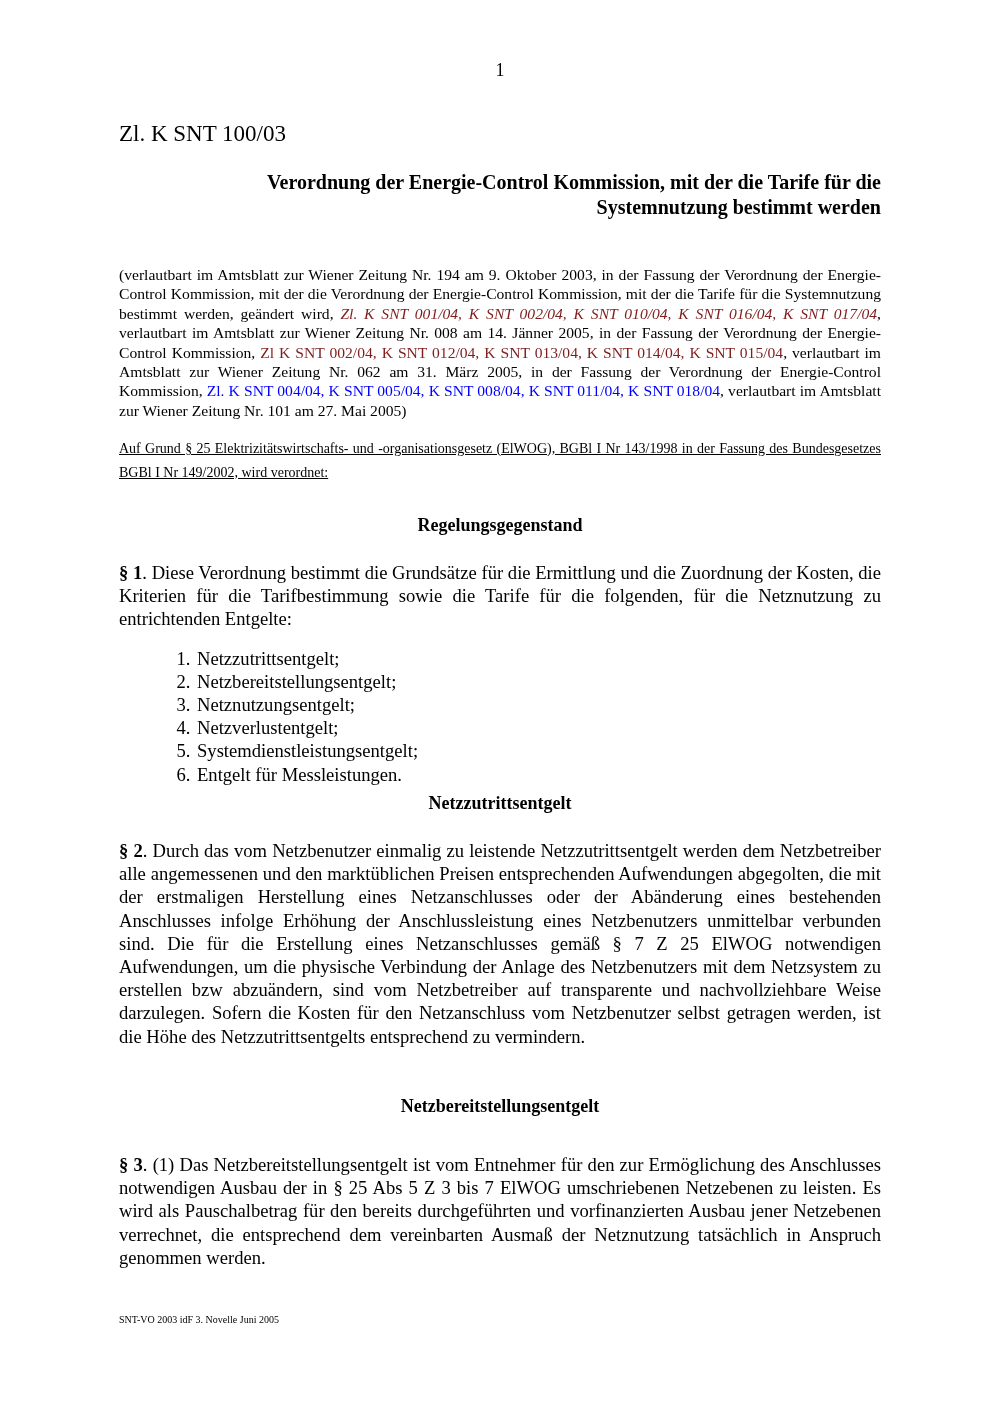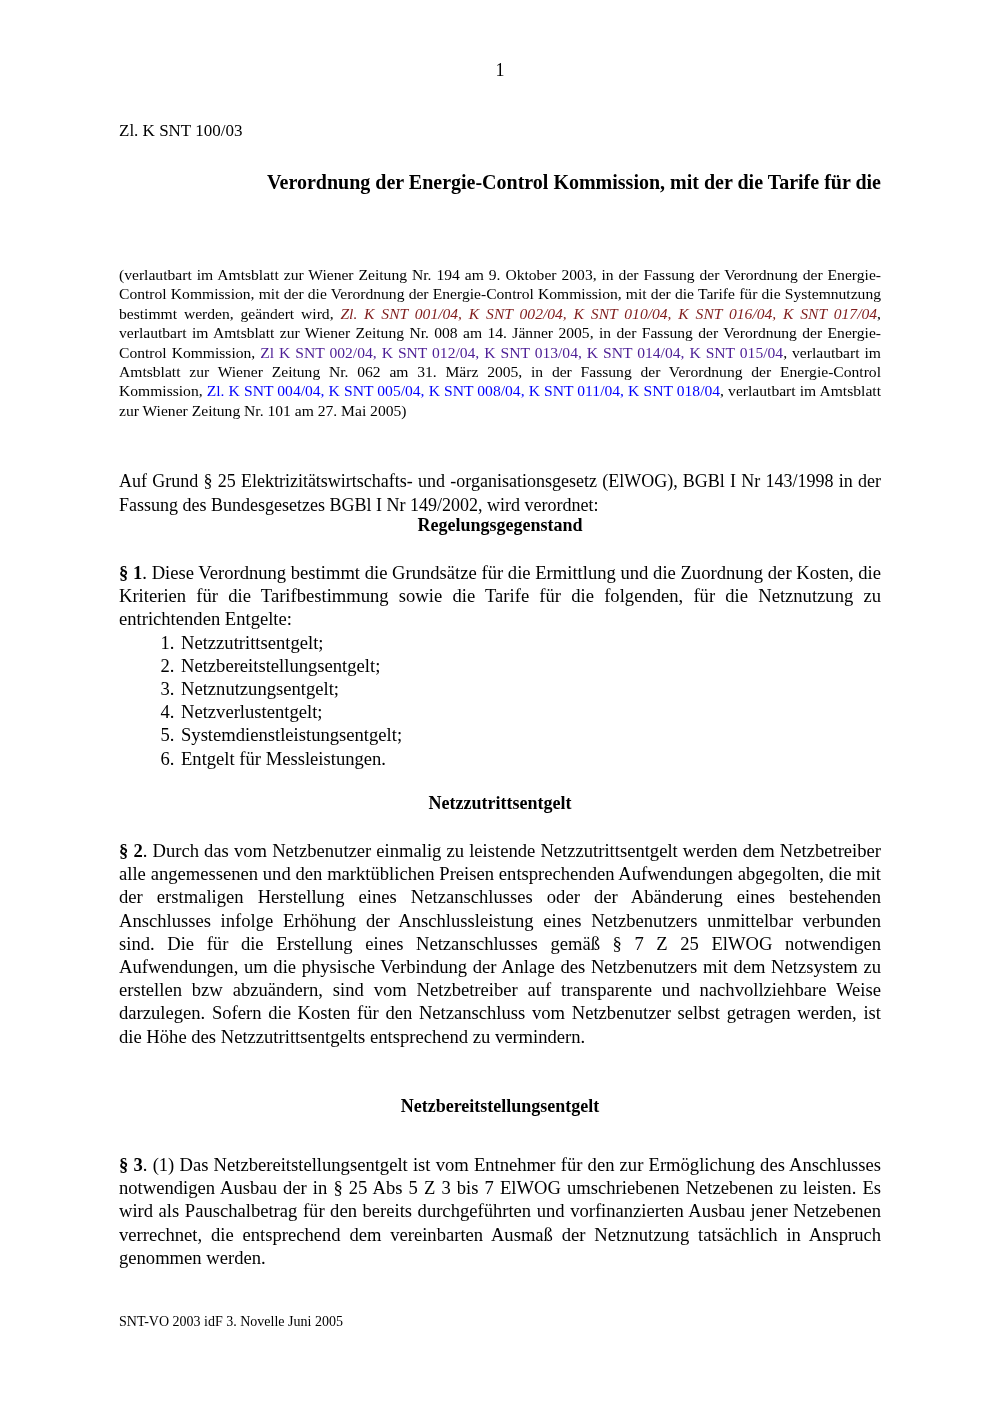--- a/index.html
+++ b/index.html
@@ -1,42 +1,43 @@
 <!DOCTYPE html>
 <html><head>
 <meta charset="utf-8">
 <style>
   html, body { margin: 0; padding: 0; background: #ffffff; }
   body { width: 1000px; height: 1415px; position: relative; overflow: hidden;
          font-family: "Liberation Serif", serif; color: #000; }
   .page-number { position: absolute; top: 60px; left: 0; width: 1000px; text-align: center; font-size: 18px; }
-  .ref { position: absolute; top: 121px; left: 119px; font-size: 17px; }
+  .ref { position: absolute; top: 121px; left: 119px; font-size: 23px; }
   .title { position: absolute; top: 170px; left: 119px; width: 762px; text-align: right;
            font-weight: bold; font-size: 20px; line-height: 25px; }
   .note { position: absolute; top: 265px; left: 119px; width: 762px; font-size: 15.6px;
           line-height: 19.4px; text-align: justify; }
-  .red { color: #7f1d1d; font-style: italic; } .green { color: #4c1d95; } .blue { color: #0000ff; }
-  .intro { position: absolute; top: 470px; left: 119px; width: 762px; font-size: 18px;
-           line-height: 23.5px; text-align: justify; }
+  .red { color: #7f1d1d; font-style: italic; } .green { color: #7f1d1d; } .blue { color: #0000ff; }
+  .intro { position: absolute; top: 437px; left: 119px; width: 762px; font-size: 14px;
+           line-height: 23.5px; text-align: justify; text-decoration: underline; }
   .heading { position: absolute; left: 0; width: 1000px; text-align: center; font-weight: bold; font-size: 18px; }
   .para { position: absolute; left: 119px; width: 762px; font-size: 18.6px; line-height: 23.2px;
           text-align: justify; }
   .para b { font-weight: bold; }
-  ol { margin: 0; padding-left: 60px; }
+  ol { margin: 16px; padding-left: 60px; }
   ol li { padding-left: 2px; line-height: 23.2px; }
-  .footer { position: absolute; top: 1314px; left: 119px; font-size: 14px; }
+  .footer { position: absolute; top: 1314px; left: 119px; font-size: 10px; }
 </style>
 </head>
 <body>
 
 <div class="page-number">1</div>
 <div class="ref">Zl. K SNT 100/03</div>
 
 <div class="title">
   <div>Verordnung der Energie-Control Kommission, mit der die Tarife für die</div>
+  <div>Systemnutzung bestimmt werden</div>
 </div>
 
 <div class="note"><span>(verlautbart im Amtsblatt zur Wiener Zeitung Nr. 194 am 9. Oktober 2003, in der Fassung der Verordnung der Energie-Control Kommission, mit der die Verordnung der Energie-Control Kommission, mit der die Tarife für die Systemnutzung bestimmt werden, geändert wird, </span><span class="red">Zl. K SNT 001/04, K SNT 002/04, K SNT 010/04, K SNT 016/04, K SNT 017/04</span><span>, verlautbart im Amtsblatt zur Wiener Zeitung Nr. 008 am 14. Jänner 2005, in der Fassung der Verordnung der Energie-Control Kommission, </span><span class="green">Zl K SNT 002/04, K SNT 012/04, K SNT 013/04, K SNT 014/04, K SNT 015/04</span><span>, verlautbart im Amtsblatt zur Wiener Zeitung Nr. 062 am 31. März 2005, in der Fassung der Verordnung der Energie-Control Kommission, </span><span class="blue">Zl. K SNT 004/04, K SNT 005/04, K SNT 008/04, K SNT 011/04, K SNT 018/04</span><span>, verlautbart im Amtsblatt zur Wiener Zeitung Nr. 101 am 27. Mai 2005)</span></div>
 
 <div class="intro">Auf Grund § 25 Elektrizitätswirtschafts- und -organisationsgesetz (ElWOG), BGBl I Nr 143/1998 in der Fassung des Bundesgesetzes BGBl I Nr 149/2002, wird verordnet:</div>
 
 <div class="heading" style="top:515px">Regelungsgegenstand</div>
 <div class="para" style="top:561px">
   <b>§ 1</b><span>. Diese Verordnung bestimmt die Grundsätze für die Ermittlung und die Zuordnung der Kosten, die Kriterien für die Tarifbestimmung sowie die Tarife für die folgenden, für die Netznutzung zu entrichtenden Entgelte:</span>
   <ol>

